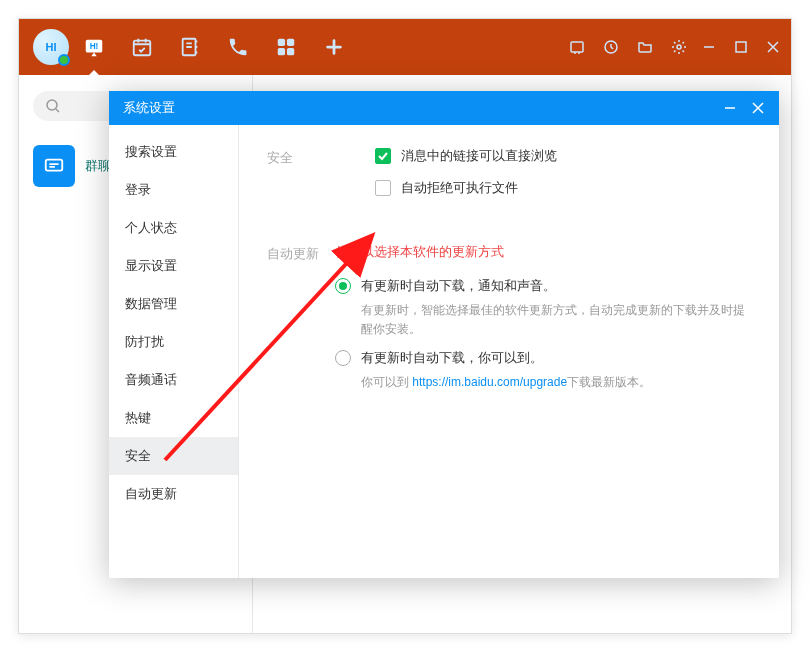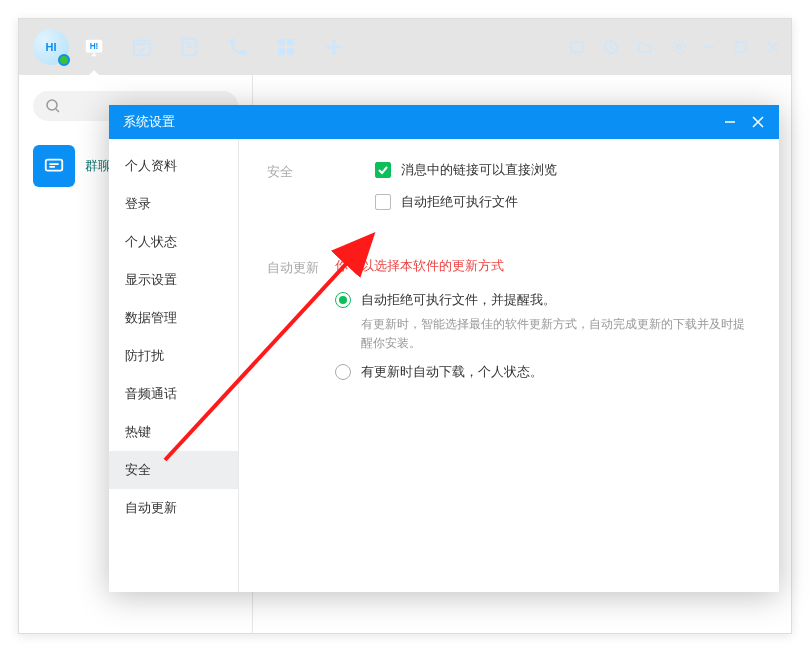--- a/index.html
+++ b/index.html
@@ -11,21 +11,21 @@
       width: 774px; height: 616px;
       background: #fff;
       border: 1px solid #ddd;
       box-shadow: 0 2px 10px rgba(0,0,0,0.1);
       display: flex;
       flex-direction: column;
     }
     
     .titlebar {
       height: 56px;
-      background: #e5e5e5;
+      background: #c2410c;
       display: flex;
       align-items: center;
       padding: 0 10px;
     }
     
     .avatar-wrap { position: relative; width: 36px; height: 36px; margin-left: 4px; margin-right: 14px; }
     .avatar {
       width: 36px; height: 36px; border-radius: 50%;
       background: radial-gradient(circle at 30% 30%, #e0f4ff, #b3e0f8);
       display: flex; align-items: center; justify-content: center;
@@ -76,21 +76,21 @@
       display: flex; align-items: center; justify-content: center; margin-right: 10px;
     }
     .convo-avatar svg { width: 22px; height: 22px; }
     .convo-name { font-size: 13px; color: #0f766e; }
     
     .content-area { flex: 1; background: #fff; }
     
     
     .dialog {
       position: absolute;
-      left: 109px; top: 105px;
+      left: 109px; top: 91px;
       width: 670px; height: 487px;
       background: #fff;
       box-shadow: 0 4px 30px rgba(0,0,0,0.25);
       display: flex; flex-direction: column;
       z-index: 100;
     }
     .dialog-title {
       height: 34px; background: #0a8ff4; color: #fff;
       display: flex; align-items: center; padding: 0 14px;
       font-size: 13px;
@@ -286,21 +286,21 @@
         </svg>
     </div>
     <div class="dialog-ctrl">
       <svg width="14" height="14" viewBox="0 0 14 14" stroke="#fff" stroke-width="1.5">
           <path d="M2 2l10 10M12 2L2 12"></path>
         </svg>
     </div>
   </div>
   <div class="dialog-body">
     <div class="dialog-nav">
-      <div class="dialog-nav-item">个人资料</div>
+      <div class="dialog-nav-item">搜索设置</div>
       <div class="dialog-nav-item">登录</div>
       <div class="dialog-nav-item">个人状态</div>
       <div class="dialog-nav-item">显示设置</div>
       <div class="dialog-nav-item">数据管理</div>
       <div class="dialog-nav-item">防打扰</div>
       <div class="dialog-nav-item">音频通话</div>
       <div class="dialog-nav-item">热键</div>
       <div class="dialog-nav-item selected">安全</div>
       <div class="dialog-nav-item">自动更新</div>
     </div>
@@ -327,29 +327,32 @@
       </div>
 
       <div class="section">
         <div class="section-label">自动更新</div>
         <div class="section-body">
           <div class="update-desc">你可以选择本软件的更新方式</div>
 
           <div class="radio-row">
             <div class="radio checked"></div>
             <div class="radio-body">
-              <div class="radio-label">自动拒绝可执行文件，并提醒我。</div>
+              <div class="radio-label">有更新时自动下载，通知和声音。</div>
               <div class="radio-hint">有更新时，智能选择最佳的软件更新方式，自动完成更新的下载并及时提醒你安装。</div>
             </div>
           </div>
 
           <div class="radio-row radio-group-2">
             <div class="radio"></div>
             <div class="radio-body">
-              <div class="radio-label">有更新时自动下载，个人状态。</div>
+              <div class="radio-label">有更新时自动下载，你可以到。</div>
+              <div class="radio-hint">
+                <span>你可以到 </span><a>https://im.baidu.com/upgrade</a><span>下载最新版本。</span>
+              </div>
             </div>
           </div>
 
         </div>
       </div>
 
     </div>
   </div>
 </div>
 

